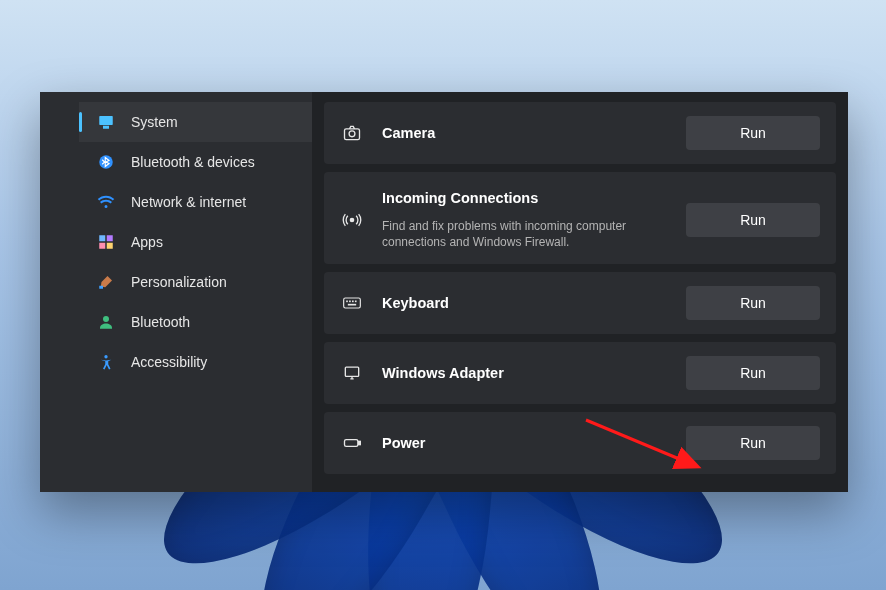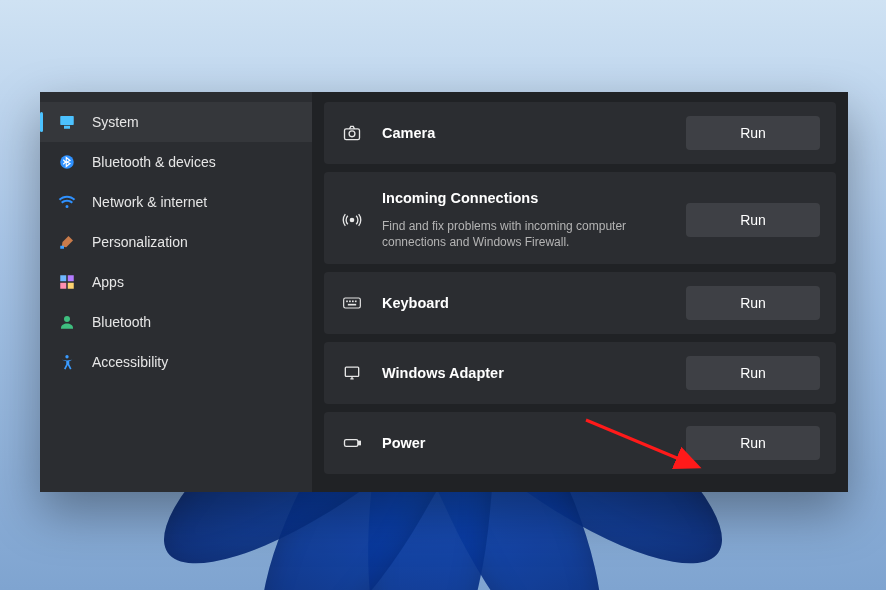--- a/index.html
+++ b/index.html
@@ -54,20 +54,21 @@
   .side-item {
     display: flex;
     align-items: center;
     gap: 16px;
     height: 40px;
     padding: 0 14px 0 18px;
     font-size: 14px;
     color: #e6e6e6;
     position: relative;
     cursor: pointer;
+    margin-left: 39px;
   }
   .side-item.selected {
     background: #35373b;
   }
   .side-item.selected::before {
     content: "";
     position: absolute;
     left: 0; top: 10px; bottom: 10px;
     width: 3px;
     background: #4cc2ff;
@@ -164,37 +165,37 @@
         <svg viewBox="0 0 24 24" fill="#2f91ff">
             <path d="M12 20a2 2 0 100-4 2 2 0 000 4zM4 12c4-4 12-4 16 0l-2 2c-3-3-9-3-12 0l-2-2zM1 8c6-6 16-6 22 0l-2 2C16 5 8 5 3 10L1 8z"></path>
           </svg>
       </span>
       <span>Network &amp; internet</span>
     </div>
 
     <div class="side-item">
       <span class="side-icon">
         <svg viewBox="0 0 24 24">
-            <path d="M14 4l6 6-9 9-6-1 1-6 8-8z" fill="#c97b4a"></path>
-            <rect x="3" y="17" width="5" height="4" fill="#3fa0ff"></rect>
-          </svg>
-      </span>
-      <span>Personalization</span>
-    </div>
-
-    <div class="side-item">
-      <span class="side-icon">
-        <svg viewBox="0 0 24 24">
             <rect x="3" y="3" width="8" height="8" fill="#6fb7ff"></rect>
             <rect x="13" y="3" width="8" height="8" fill="#b47bff"></rect>
             <rect x="3" y="13" width="8" height="8" fill="#ff8fb0"></rect>
             <rect x="13" y="13" width="8" height="8" fill="#ffd36f"></rect>
           </svg>
       </span>
       <span>Apps</span>
+    </div>
+
+    <div class="side-item">
+      <span class="side-icon">
+        <svg viewBox="0 0 24 24">
+            <path d="M14 4l6 6-9 9-6-1 1-6 8-8z" fill="#c97b4a"></path>
+            <rect x="3" y="17" width="5" height="4" fill="#3fa0ff"></rect>
+          </svg>
+      </span>
+      <span>Personalization</span>
     </div>
 
     <div class="side-item">
       <span class="side-icon">
         <svg viewBox="0 0 24 24" fill="#3fbf7f">
             <circle cx="12" cy="8" r="4"></circle>
             <path d="M4 20c0-4 4-6 8-6s8 2 8 6v1H4v-1z"></path>
           </svg>
       </span>
       <span>Bluetooth</span>

